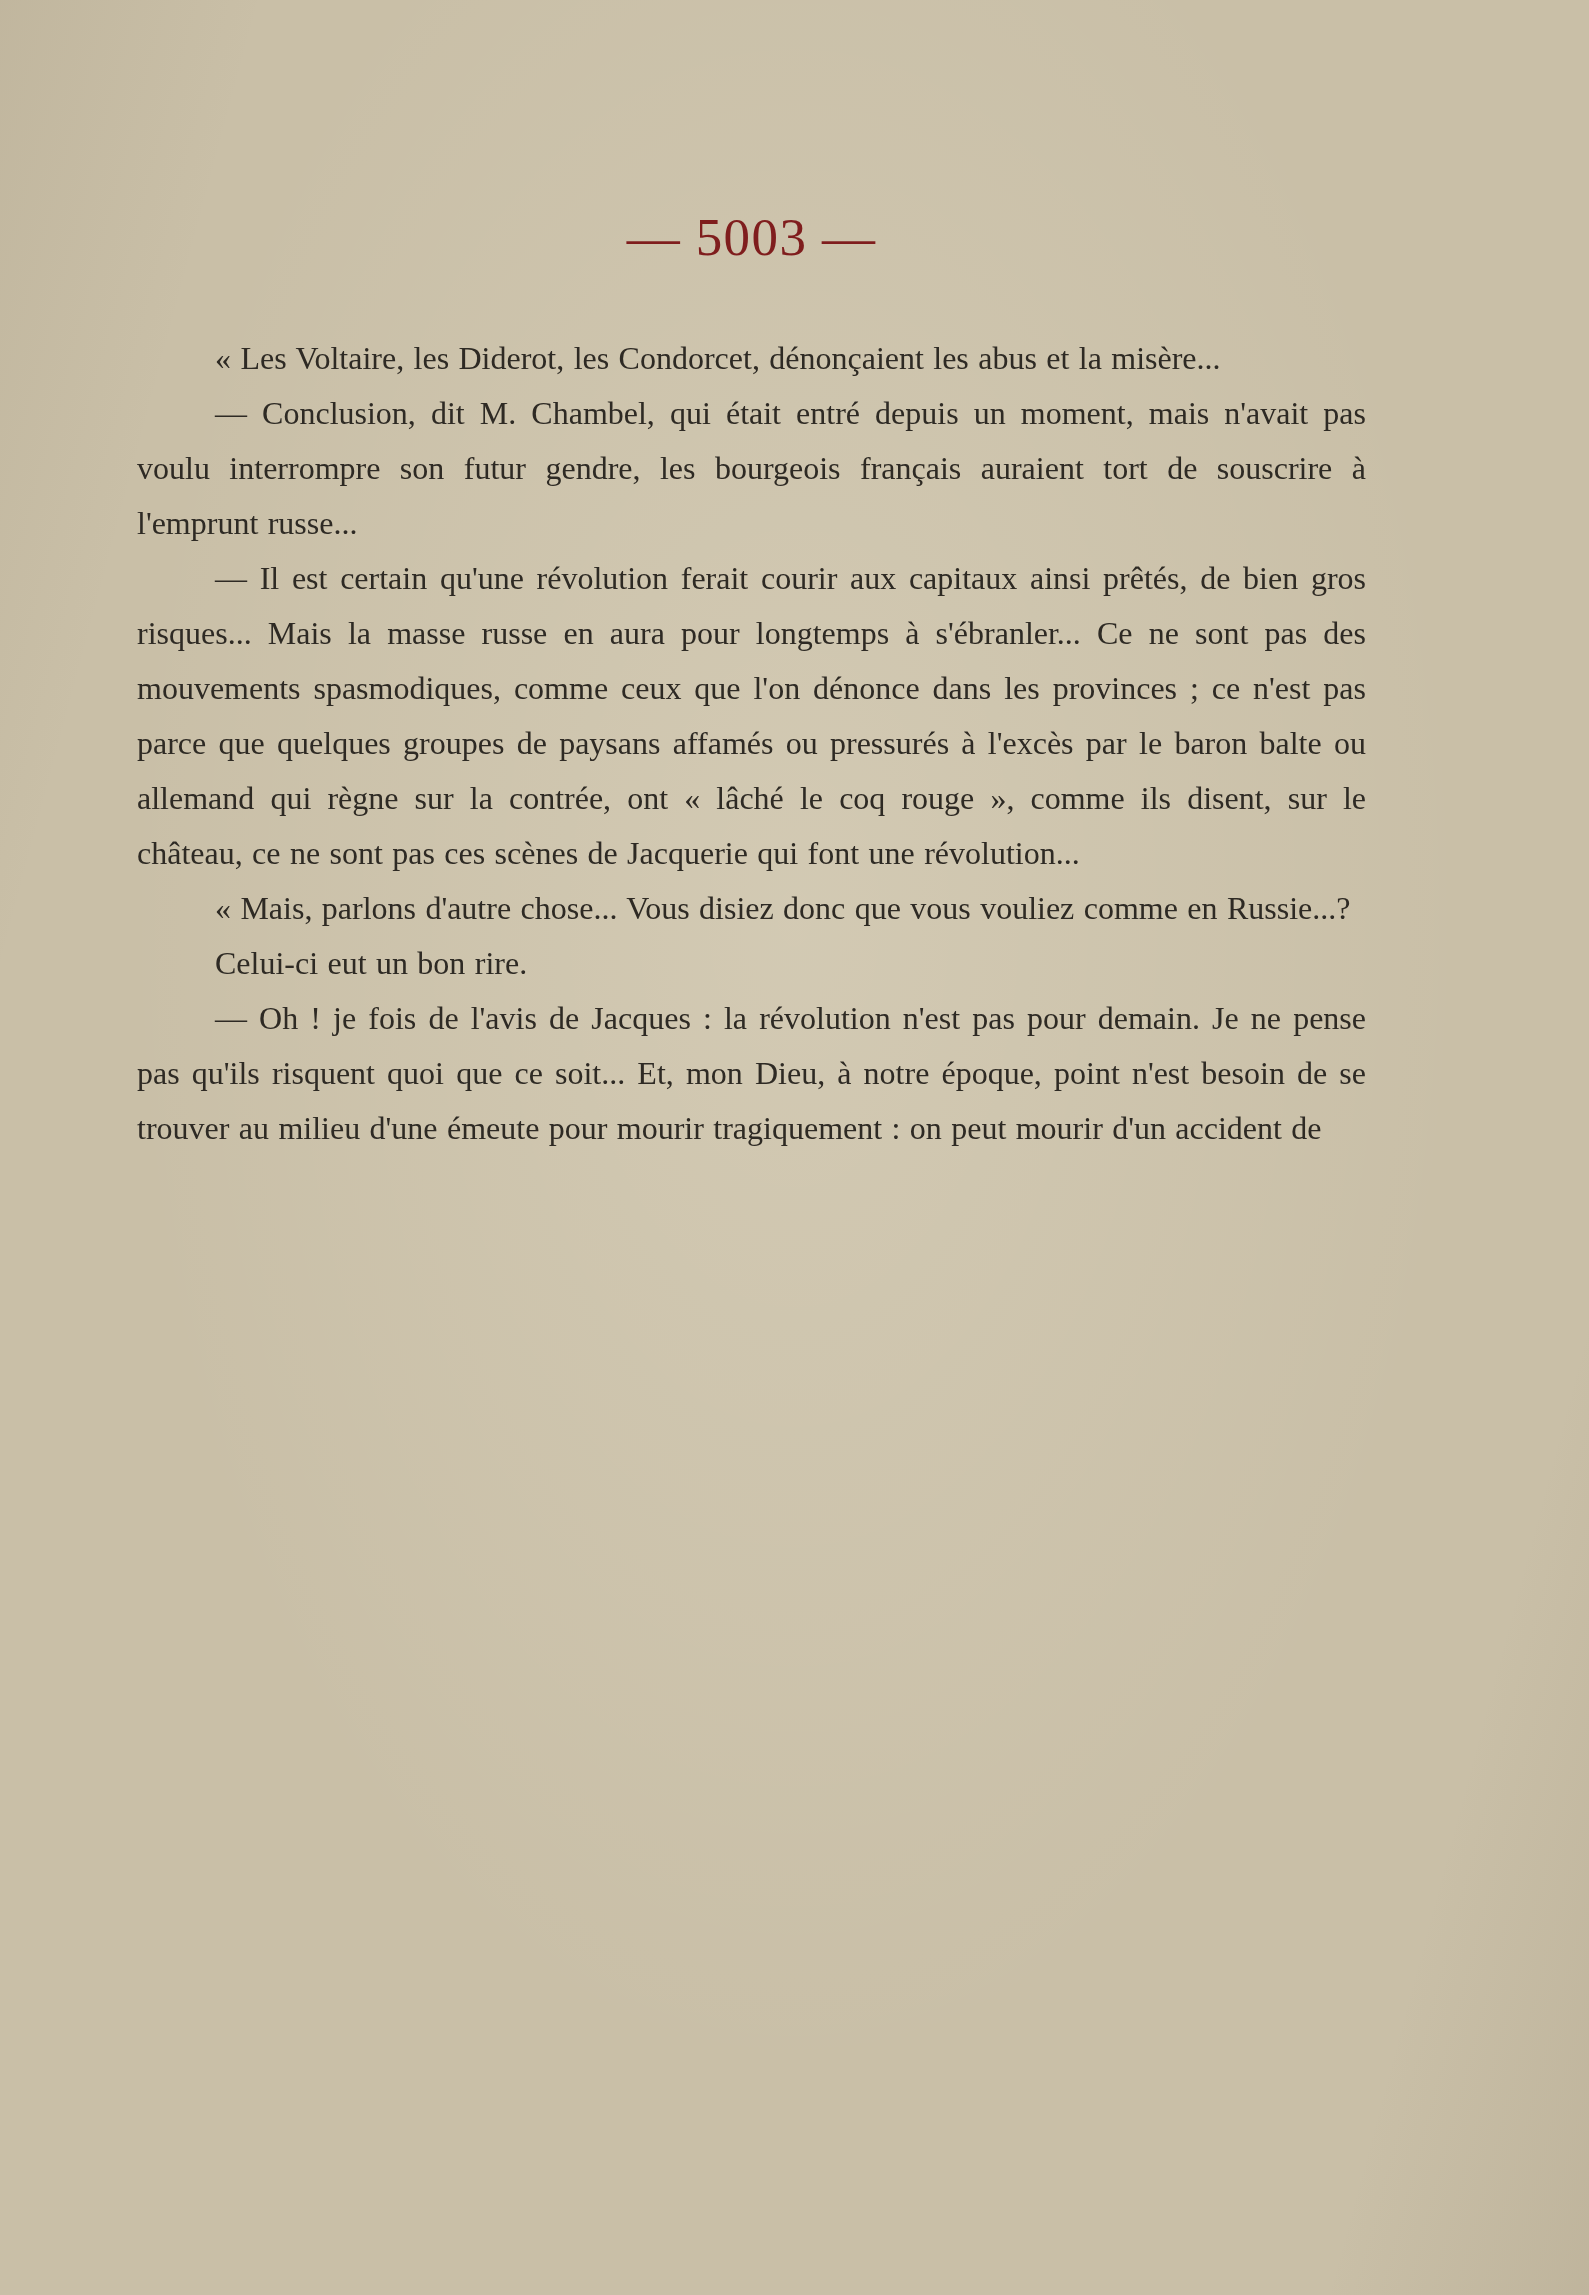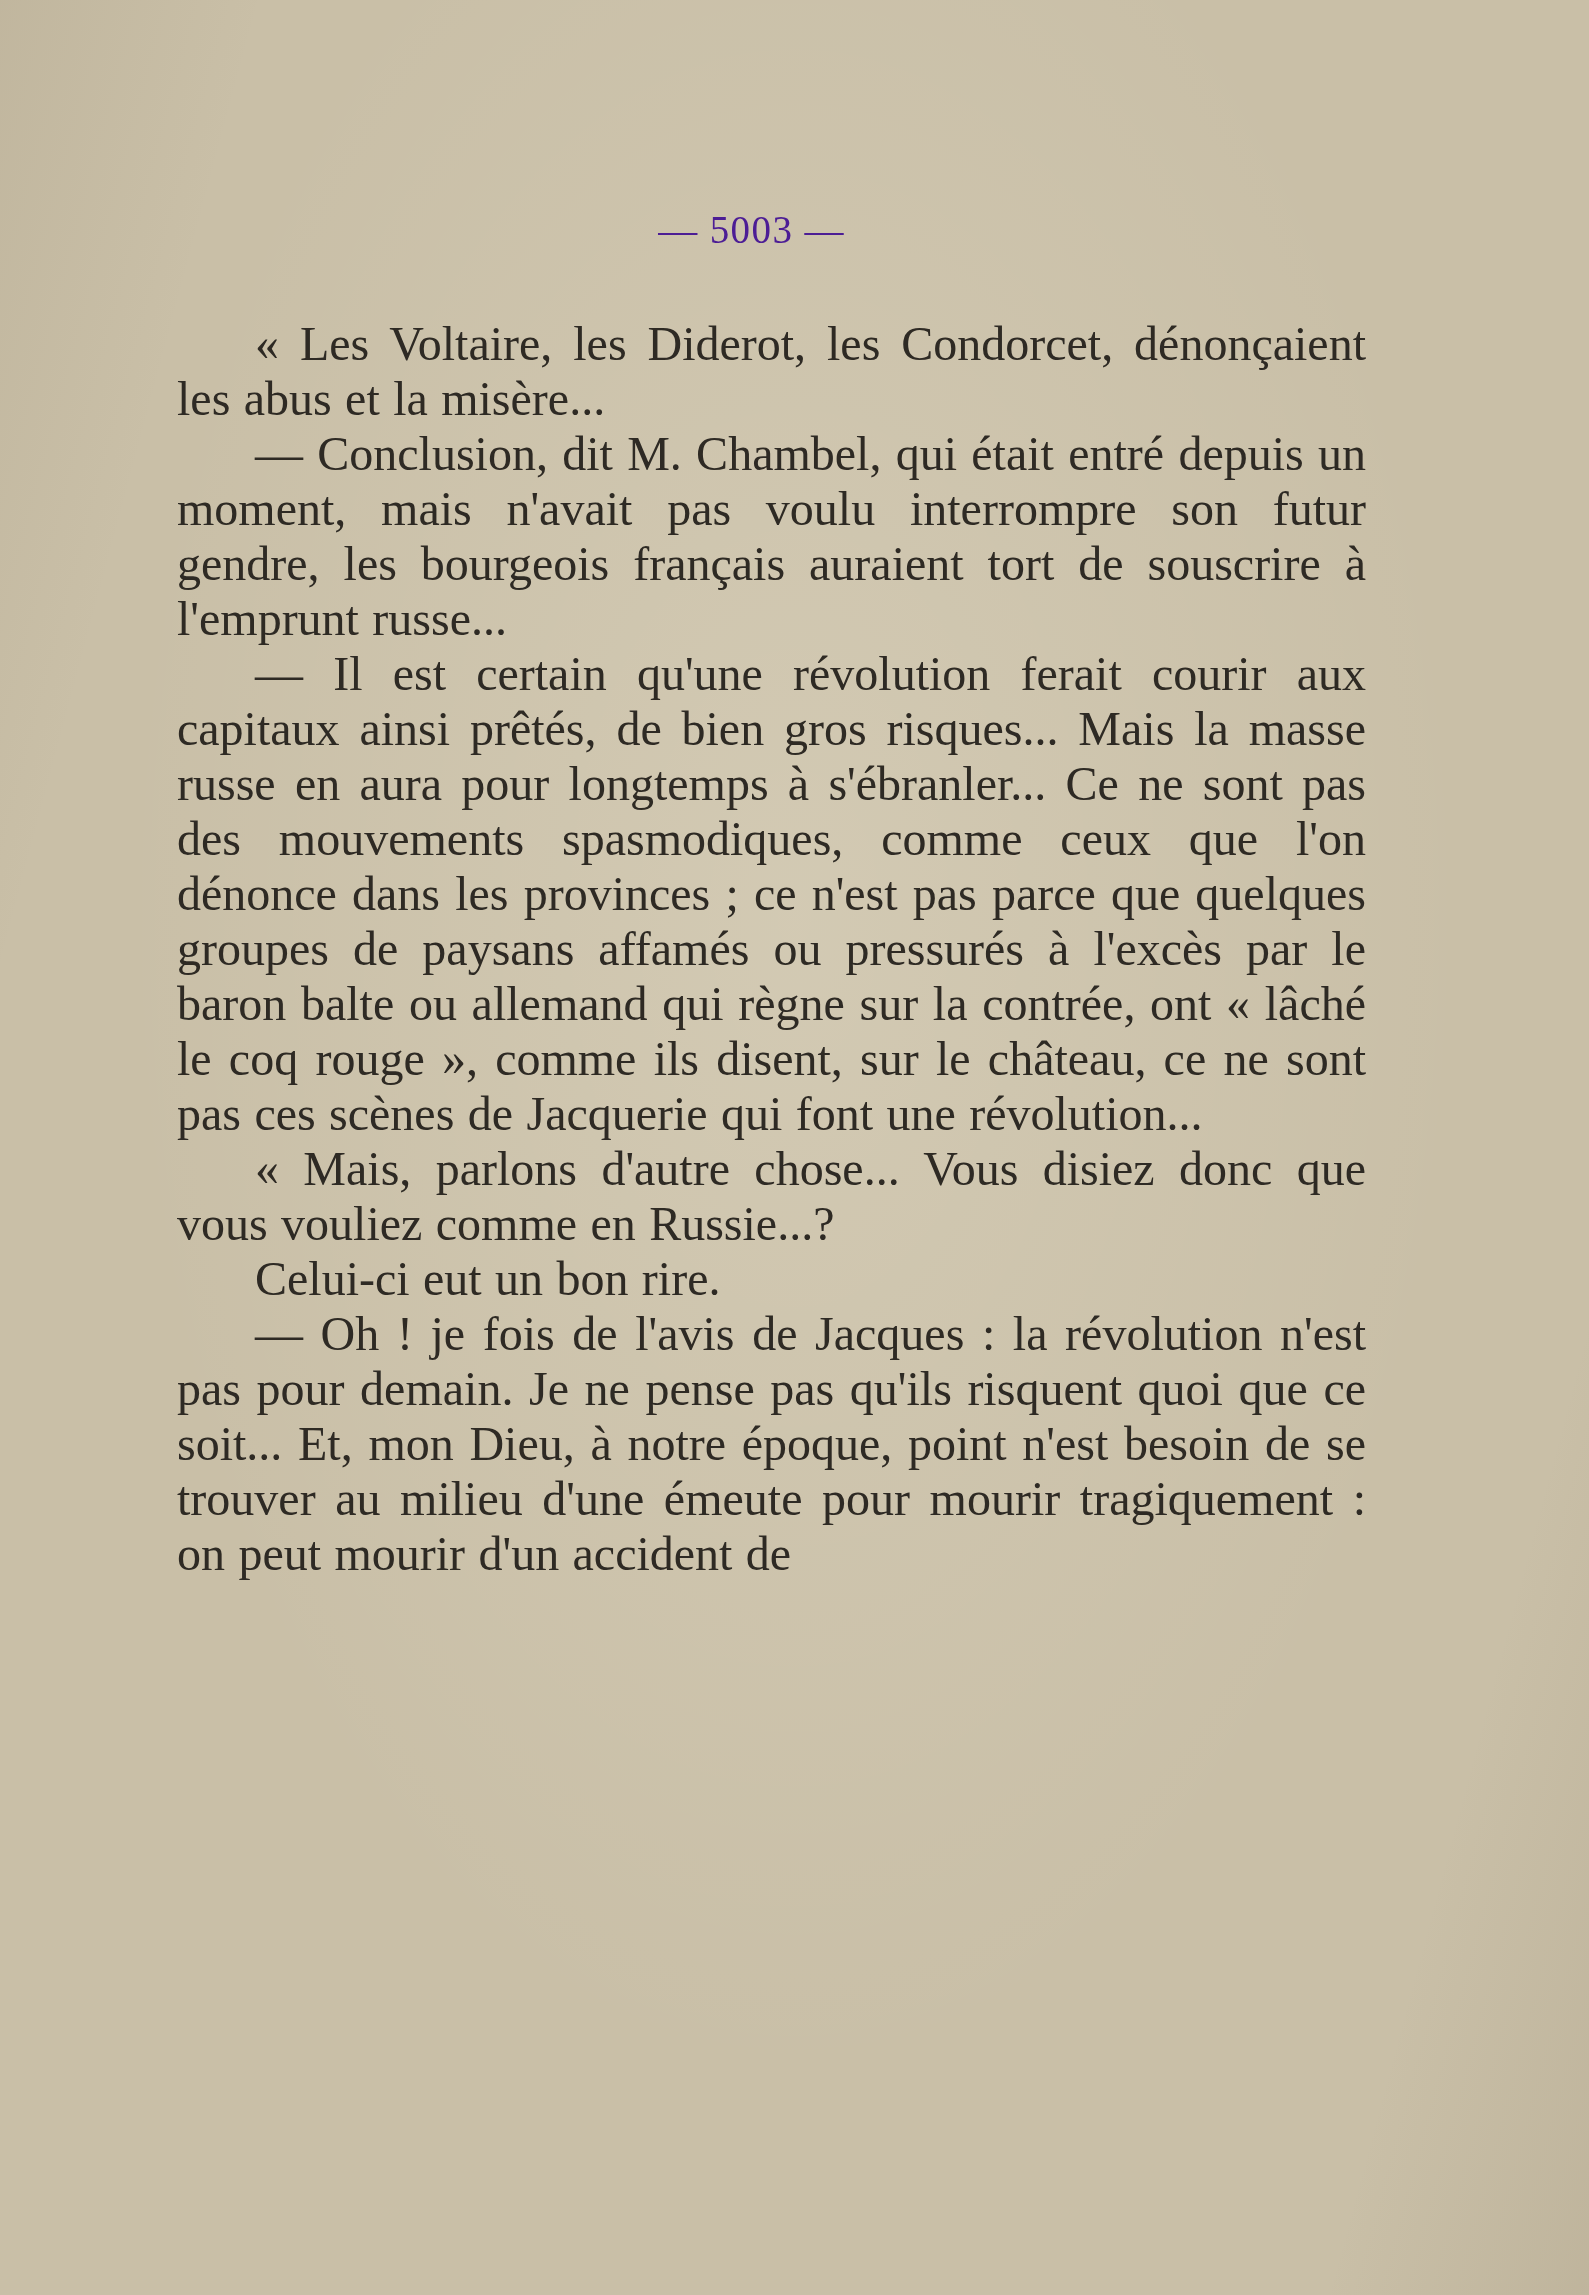--- a/index.html
+++ b/index.html
@@ -18,31 +18,30 @@
     overflow: hidden;
   }
   .page {
     box-sizing: border-box;
     width: 1589px;
     height: 2295px;
     padding: 207px 223px 0 137px;
   }
   .page-number {
     text-align: center;
-    font-size: 39px;
+    font-size: 53px;
     letter-spacing: 1.4px;
-    color: #4c1d95;
+    color: #7f1d1d;
     margin: 0 0 64px 0;
   }
   .text-block {
-    font-size: 48px;
+    font-size: 32px;
     line-height: 55px;
     text-align: justify;
     word-spacing: 1.4px;
-    margin-left: 40px;
   }
   .text-block p {
     margin: 0;
     padding: 0;
     text-indent: 78px;
   }
 </style>
 </head>
 <body>
 

